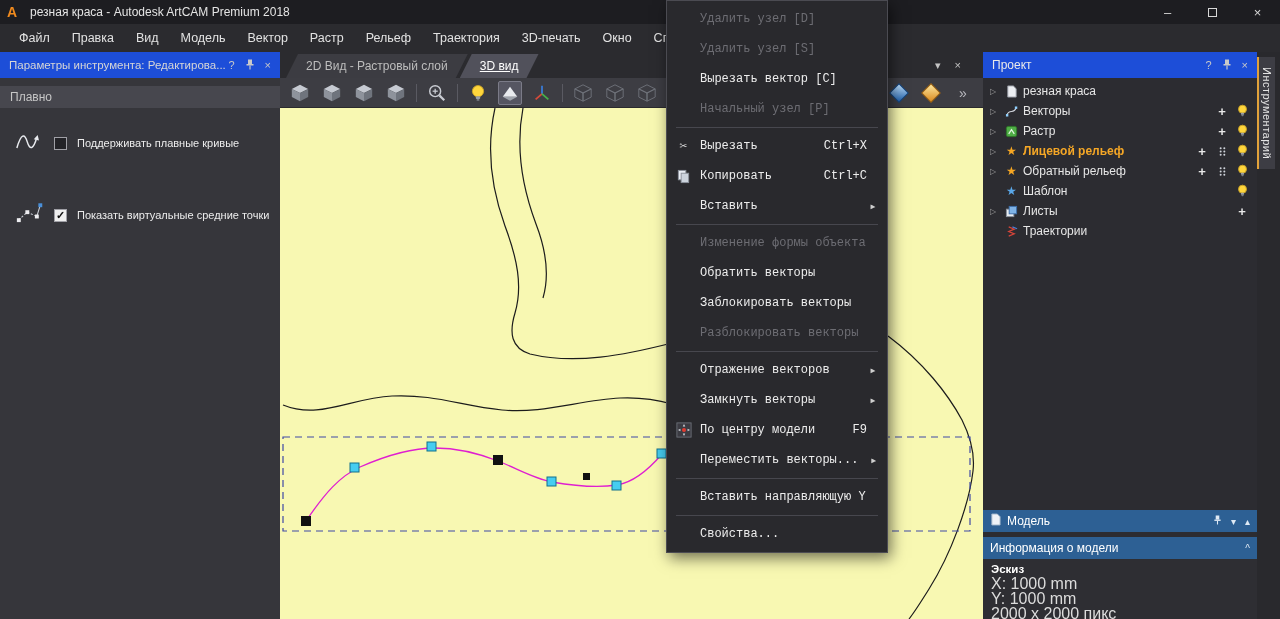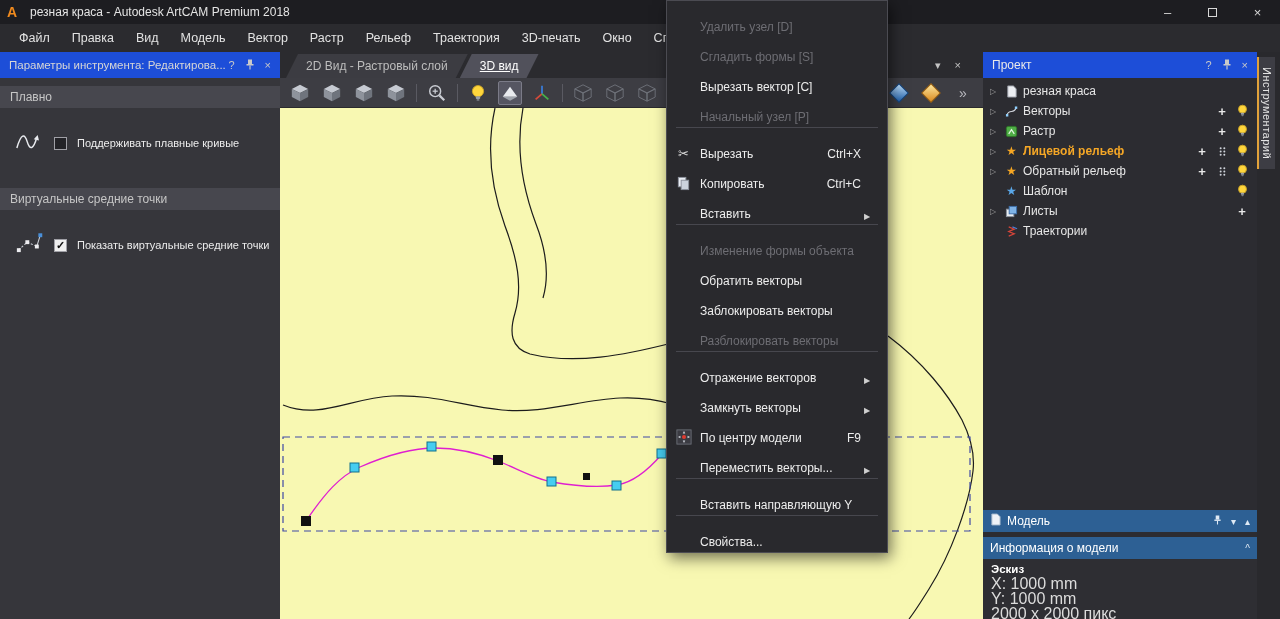--- a/index.html
+++ b/index.html
@@ -99,22 +99,22 @@
   
   #right-strip { left:1257px; top:52px; width:23px; height:567px; background:#29292d; }
   #strip-tab { margin-top:5px; writing-mode:vertical-rl; font-size:11px; color:#e4e4e4;
                background:#3d3d44; padding:10px 2px; border-left:2px solid #e2a23a;
                letter-spacing:0.5px; }
 
   
   #context-menu { left:666px; top:0; width:222px; background:#29292d;
                   border:1px solid #4b4b52; box-shadow:3px 5px 14px rgba(0,0,0,0.55);
                   padding:3px 0; z-index:100; }
-  .cm-item { height:30px; display:flex; align-items:flex-end; font-size:12px;
-             color:#ededed; padding-right:14px; }
+  .cm-item { height:30px; display:flex; align-items:center; font-size:12px;
+             color:#ededed; padding-right:8px;font-family:Liberation Mono, monospace; }
   .cm-item.disabled { color:#6d6d73; }
   .cm-icon { width:33px; flex:0 0 auto; display:flex; justify-content:center;
              align-items:center; color:#d9d9d9; font-size:13px; }
   .cm-label { flex:1; white-space:nowrap; }
   .cm-shortcut { margin-left:10px; }
   .cm-sub { width:12px; font-size:8px; color:#cfcfcf; text-align:center; }
   .cm-sep { height:1px; background:#47474e; margin:3px 9px; }
 </style>
 </head>
 <body>
@@ -333,21 +333,20 @@
 <div class="abs" id="left-panel">
     <div class="section-bar">Плавно</div>
     <div class="section-row">
       <span><svg width="30" height="26" viewBox="0 0 34 30">
           <path d="M3,23 C8,6 12,6 15,16 C18,26 22,25 26,11" fill="none" stroke="#e9ebef" stroke-width="1.7"></path>
           <polygon points="27,8 22.5,13 28.5,14.5" fill="#e9ebef"></polygon>
         </svg></span>
       <span class="cb"></span>
       <span class="section-label">Поддерживать плавные кривые</span>
     </div>
-    <div class="section-bar">Виртуальные средние точки</div>
     <div class="section-row">
       <span><svg width="30" height="26" viewBox="0 0 34 30">
           <line x1="5" y1="23" x2="15" y2="14" stroke="#cfd3da" stroke-width="1.2" stroke-dasharray="2.5,2"></line>
           <line x1="15" y1="14" x2="26" y2="19" stroke="#cfd3da" stroke-width="1.2" stroke-dasharray="2.5,2"></line>
           <line x1="26" y1="19" x2="30" y2="6" stroke="#cfd3da" stroke-width="1.2"></line>
           <rect x="3" y="21" width="4.5" height="4.5" fill="#ededf0"></rect>
           <rect x="12.8" y="11.8" width="4.5" height="4.5" fill="#ededf0"></rect>
           <rect x="23.8" y="16.8" width="4.5" height="4.5" fill="#ededf0"></rect>
           <rect x="27.8" y="3.8" width="4.5" height="4.5" fill="#4a90d9"></rect>
         </svg></span>
@@ -563,21 +562,21 @@
 
 <div class="abs" id="context-menu">
     <div class="cm-item disabled">
       <span class="cm-icon"></span>
       <span class="cm-label">Удалить узел  [D]</span>
       <span class="cm-shortcut"></span>
       <span class="cm-sub"></span>
     </div>
     <div class="cm-item disabled">
       <span class="cm-icon"></span>
-      <span class="cm-label">Сгладить формы  [S]</span>
+      <span class="cm-label">Удалить узел  [S]</span>
       <span class="cm-shortcut"></span>
       <span class="cm-sub"></span>
     </div>
     <div class="cm-item">
       <span class="cm-icon"></span>
       <span class="cm-label">Вырезать вектор [C]</span>
       <span class="cm-shortcut"></span>
       <span class="cm-sub"></span>
     </div>
     <div class="cm-item disabled">

